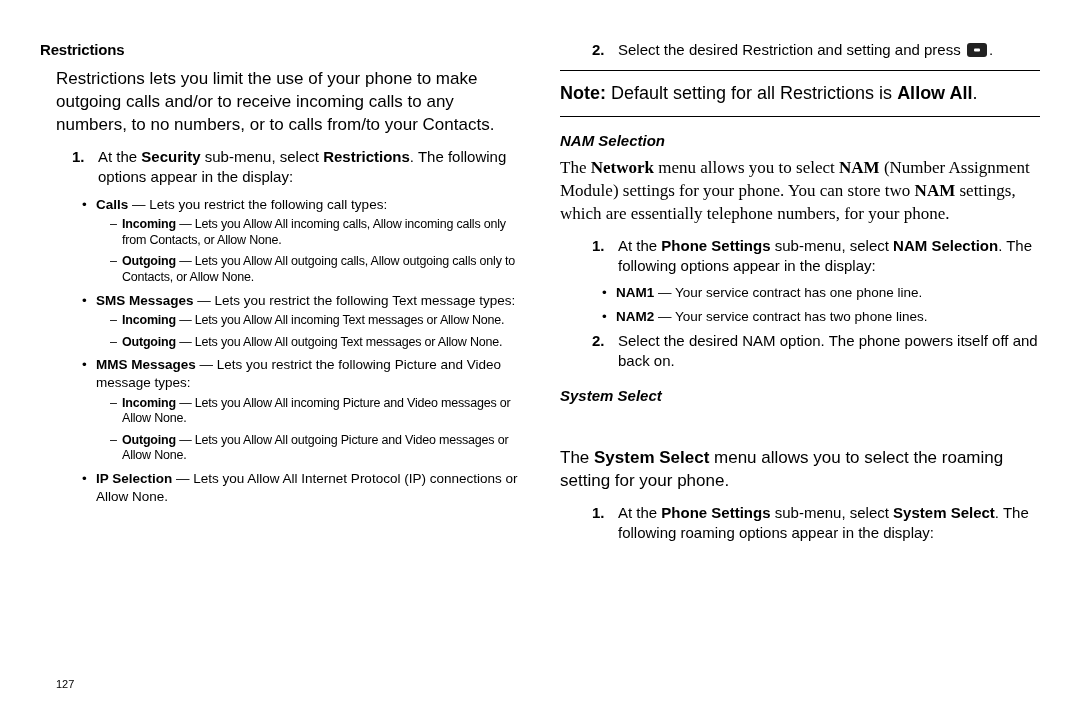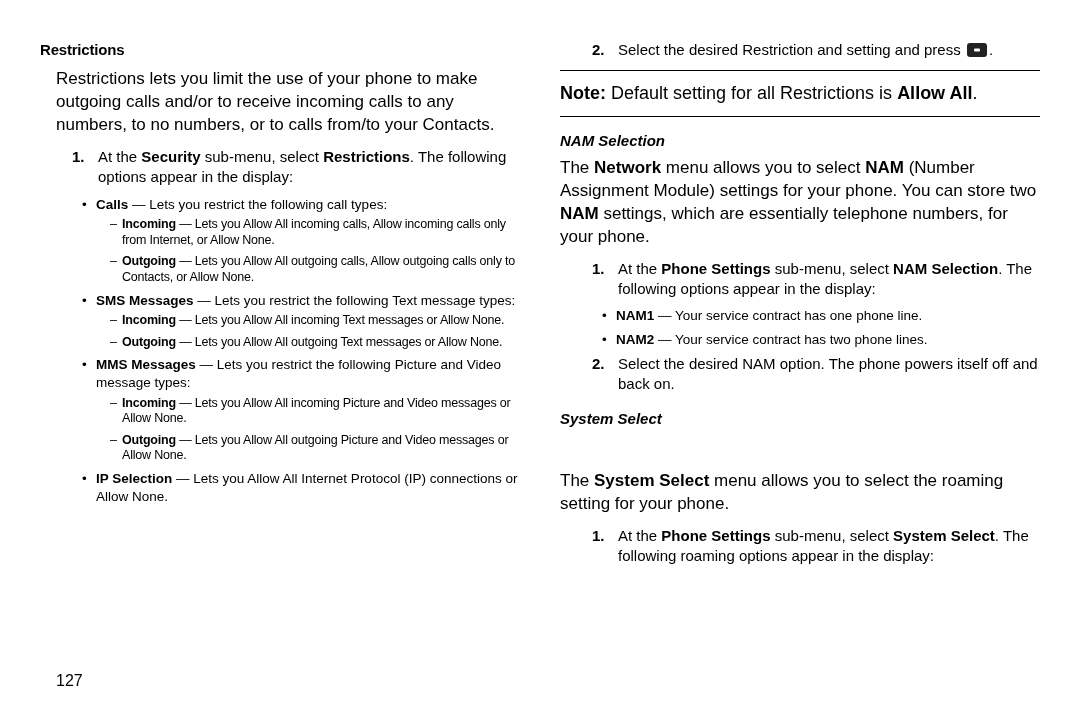--- a/index.html
+++ b/index.html
@@ -122,21 +122,21 @@
     margin: 10px 0;
   }
   .note {
     font-size: 18px;
     margin: 6px 0;
   }
   .pagenum {
     position: absolute;
     bottom: 28px;
     left: 56px;
-    font-size: 16px;
+    font-size: 11px;
   }
   .page { position: relative; }
 </style>
 </head>
 <body>
 
 <div class="page">
 
   <div class="col left">
     <div class="h-restr">Restrictions</div>
@@ -148,21 +148,21 @@
         <span>
           <span>At the </span><span class="b">Security</span><span> sub-menu, select </span><span class="b">Restrictions</span><span>. The following options appear in the display:</span>
         </span>
       </li>
     </ol>
 
     <ul class="bullets">
       <li>
         <span class="b">Calls</span><span> — Lets you restrict the following call types:</span>
         <ul class="dashes">
-          <li><span class="b">Incoming</span><span> — Lets you Allow All incoming calls, Allow incoming calls only from Internet, or Allow None.</span></li>
+          <li><span class="b">Incoming</span><span> — Lets you Allow All incoming calls, Allow incoming calls only from Contacts, or Allow None.</span></li>
           <li><span class="b">Outgoing</span><span> — Lets you Allow All outgoing calls, Allow outgoing calls only to Contacts, or Allow None.</span></li>
         </ul>
       </li>
       <li>
         <span class="b">SMS Messages</span><span> — Lets you restrict the following Text message types:</span>
         <ul class="dashes">
           <li><span class="b">Incoming</span><span> — Lets you Allow All incoming Text messages or Allow None.</span></li>
           <li><span class="b">Outgoing</span><span> — Lets you Allow All outgoing Text messages or Allow None.</span></li>
         </ul>
       </li>
@@ -192,21 +192,21 @@
       </li>
     </ol>
 
     <hr class="rule">
     <div class="note">
       <span class="b">Note:</span><span> Default setting for all Restrictions is </span><span class="b">Allow All</span><span>.</span>
     </div>
     <hr class="rule">
 
     <div class="h-sub">NAM Selection</div>
-    <p class="body" style="margin-left:0;">
+    <p class="body" style="margin-left:0;font-family:Liberation Serif, serif;">
       <span>The </span><span class="b">Network</span><span> menu allows you to select </span><span class="b">NAM</span><span> (Number Assignment Module) settings for your phone. You can store two </span><span class="b">NAM</span><span> settings, which are essentially telephone numbers, for your phone.</span>
     </p>
 
     <ol class="numlist">
       <li>
         <span class="num">1.</span>
         <span>
           <span>At the </span><span class="b">Phone Settings</span><span> sub-menu, select </span><span class="b">NAM Selection</span><span>. The following options appear in the display:</span>
         </span>
       </li>

